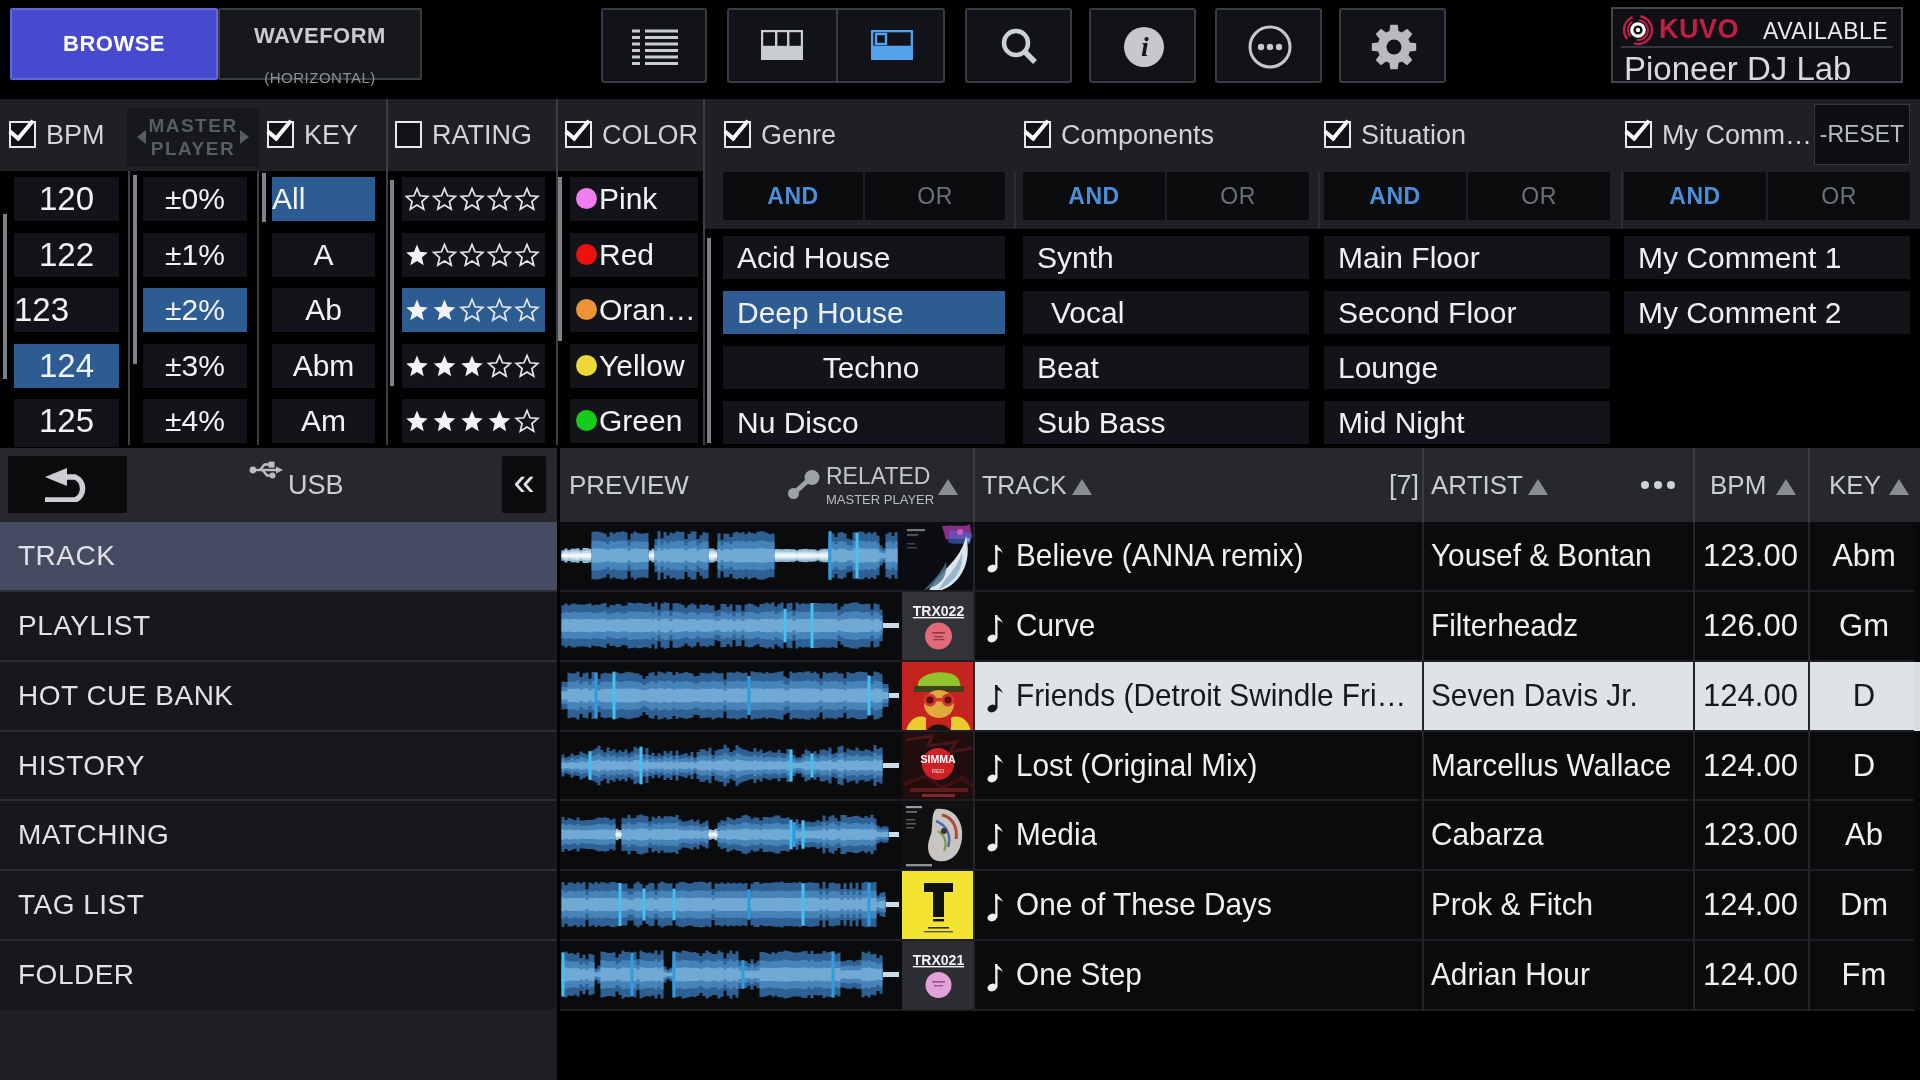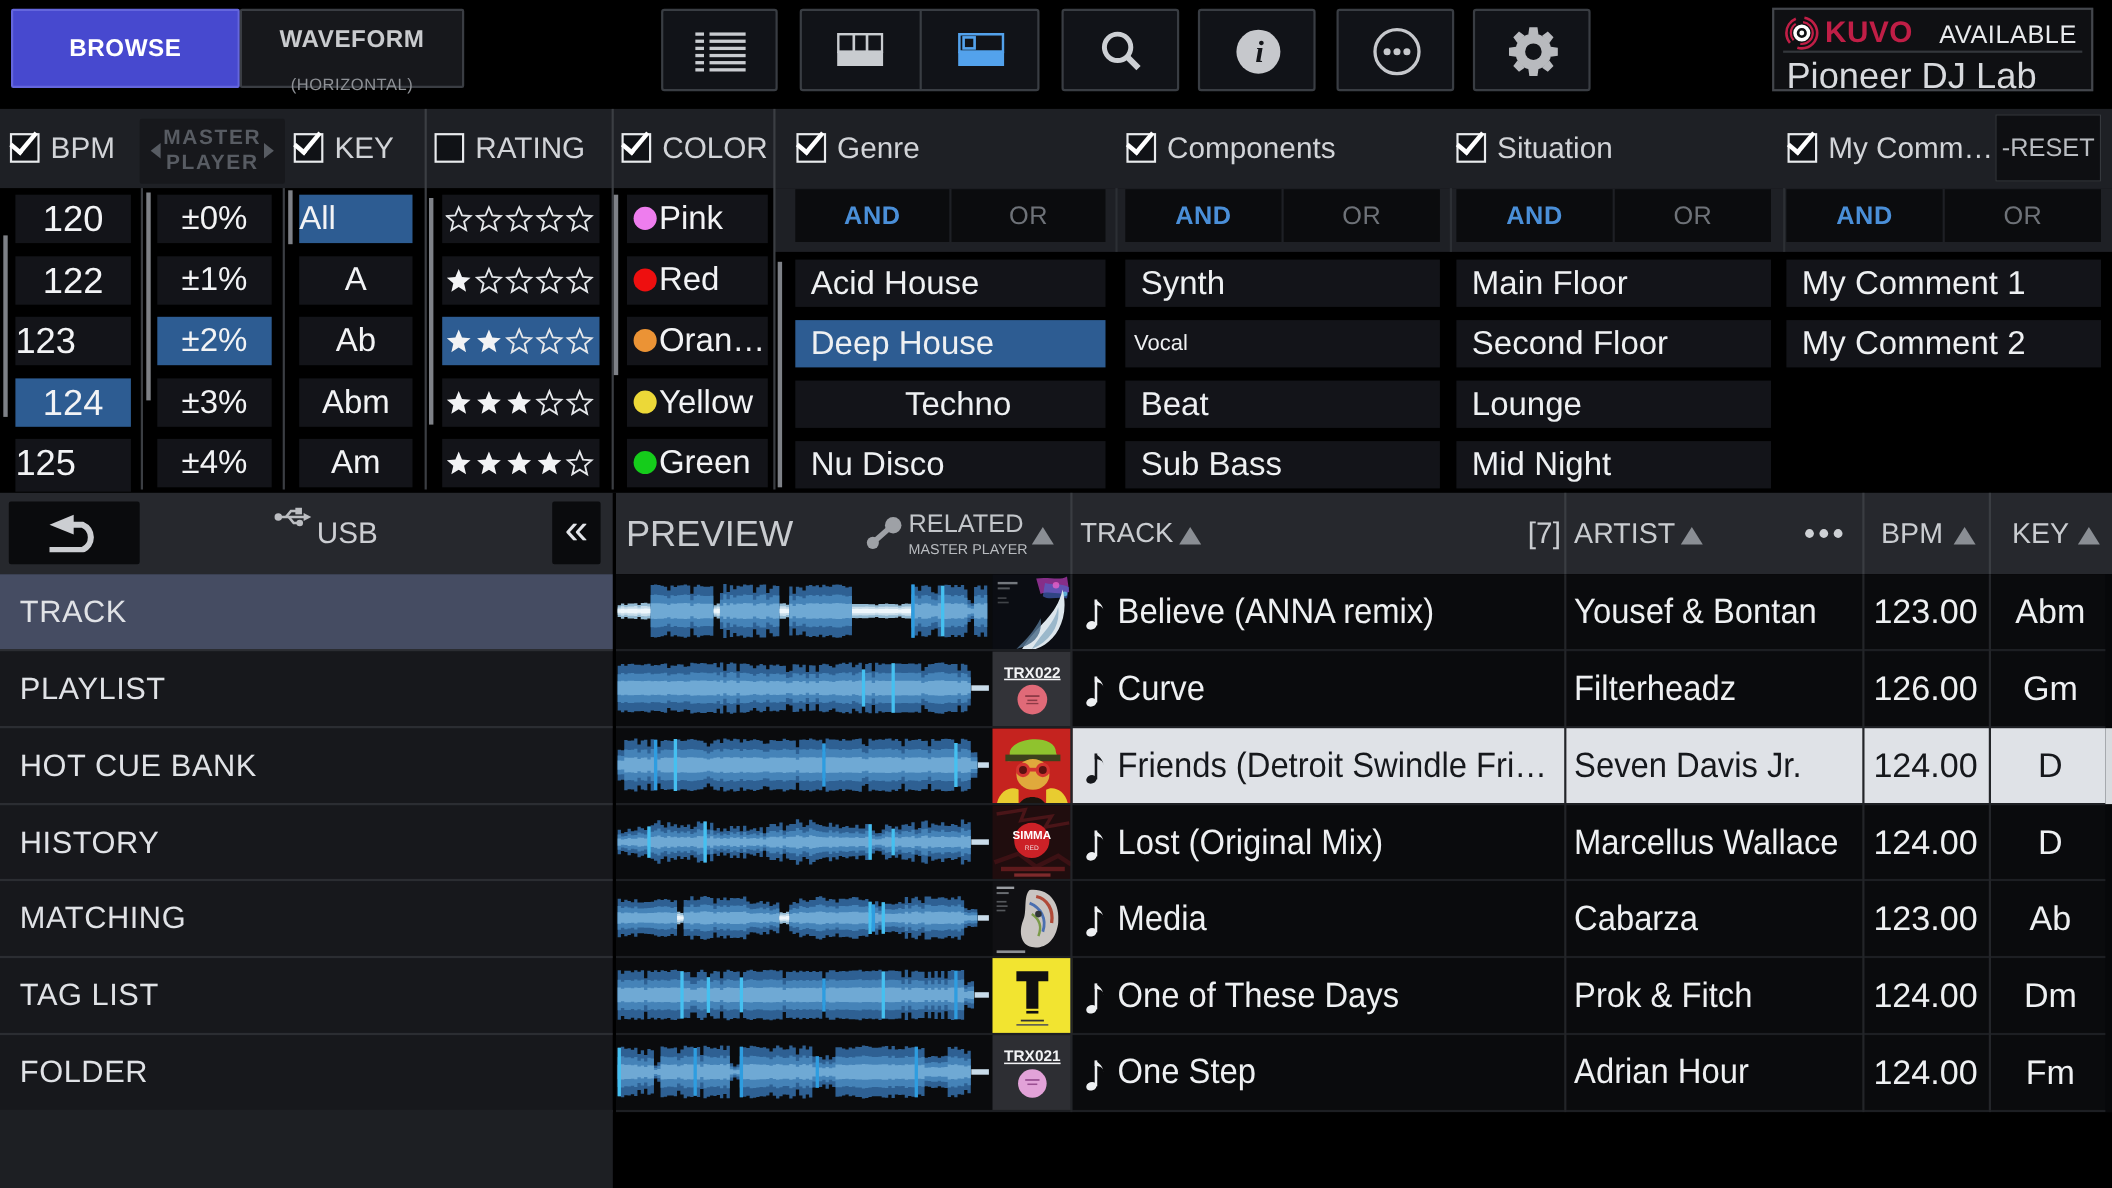--- a/index.html
+++ b/index.html
@@ -104,21 +104,21 @@
     <div style="position:absolute;left:10px;top:22px;width:0;height:0;border-top:7px solid transparent;border-bottom:7px solid transparent;border-right:9px solid #585c63;"></div>
     <div style="position:absolute;right:10px;top:22px;width:0;height:0;border-top:7px solid transparent;border-bottom:7px solid transparent;border-left:9px solid #585c63;"></div>
     <div style="position:absolute;left:0;top:7px;width:100%;text-align:center;font-size:19px;font-weight:bold;color:#585c63;letter-spacing:1.5px;">MASTER</div>
     <div style="position:absolute;left:0;top:30px;width:100%;text-align:center;font-size:19px;font-weight:bold;color:#585c63;letter-spacing:1.5px;">PLAYER</div>
   </div>
 <div style="position:absolute;left:1814px;top:104px;width:96px;height:61px;background:#0e0f12;border:1px solid #35383d;font-size:23px;color:#b9bcc1;text-align:center;line-height:59px;white-space:nowrap;">-RESET</div>
 <div style="position:absolute;left:14px;top:177px;width:105px;height:44px;background:#131419;font-size:33px;color:#f2f3f5;text-align:center;line-height:44px;">120</div>
 <div style="position:absolute;left:14px;top:232.5px;width:105px;height:44px;background:#131419;font-size:33px;color:#f2f3f5;text-align:center;line-height:44px;">122</div>
 <div style="position:absolute;left:14px;top:288px;width:105px;height:44px;background:#131419;font-size:33px;color:#f2f3f5;text-align:left;line-height:44px;">123</div>
 <div style="position:absolute;left:14px;top:343.5px;width:105px;height:44px;background:#2d5c92;font-size:33px;color:#f2f3f5;text-align:center;line-height:44px;">124</div>
-<div style="position:absolute;left:14px;top:399px;width:105px;height:48px;background:#131419;font-size:33px;color:#f2f3f5;text-align:left;line-height:44px;">125</div>
+<div style="position:absolute;left:14px;top:399px;width:105px;height:48px;background:#131419;font-size:33px;color:#f2f3f5;text-align:center;line-height:44px;">125</div>
 <div style="position:absolute;left:143px;top:177px;width:104px;height:44px;background:#131419;font-size:30px;color:#f2f3f5;text-align:center;line-height:44px;">±0%</div>
 <div style="position:absolute;left:143px;top:232.5px;width:104px;height:44px;background:#131419;font-size:30px;color:#f2f3f5;text-align:center;line-height:44px;">±1%</div>
 <div style="position:absolute;left:143px;top:288px;width:104px;height:44px;background:#2d5c92;font-size:30px;color:#f2f3f5;text-align:center;line-height:44px;">±2%</div>
 <div style="position:absolute;left:143px;top:343.5px;width:104px;height:44px;background:#131419;font-size:30px;color:#f2f3f5;text-align:center;line-height:44px;">±3%</div>
 <div style="position:absolute;left:143px;top:399px;width:104px;height:44px;background:#131419;font-size:30px;color:#f2f3f5;text-align:center;line-height:44px;">±4%</div>
 <div style="position:absolute;left:272px;top:177px;width:103px;height:44px;background:#2d5c92;font-size:30px;color:#f2f3f5;line-height:44px;">All</div>
 <div style="position:absolute;left:272px;top:232.5px;width:103px;height:44px;background:#131419;font-size:30px;color:#f2f3f5;text-align:center;line-height:44px;">A</div>
 <div style="position:absolute;left:272px;top:288px;width:103px;height:44px;background:#131419;font-size:30px;color:#f2f3f5;text-align:center;line-height:44px;">Ab</div>
 <div style="position:absolute;left:272px;top:343.5px;width:103px;height:44px;background:#131419;font-size:30px;color:#f2f3f5;text-align:center;line-height:44px;">Abm</div>
 <div style="position:absolute;left:272px;top:399px;width:103px;height:44px;background:#131419;font-size:30px;color:#f2f3f5;text-align:center;line-height:44px;">Am</div>
@@ -204,21 +204,21 @@
 <div style="position:absolute;left:1167px;top:171.5px;width:142px;height:48px;background:#0b0c0e;font-size:23px;color:#6e7278;text-align:center;line-height:48px;letter-spacing:0.5px;">OR</div>
 <div style="position:absolute;left:1324px;top:171.5px;width:142px;height:48px;background:#0b0c0e;font-size:23px;font-weight:bold;color:#4a8fd8;text-align:center;line-height:48px;letter-spacing:0.5px;">AND</div>
 <div style="position:absolute;left:1468px;top:171.5px;width:142px;height:48px;background:#0b0c0e;font-size:23px;color:#6e7278;text-align:center;line-height:48px;letter-spacing:0.5px;">OR</div>
 <div style="position:absolute;left:1624px;top:171.5px;width:142px;height:48px;background:#0b0c0e;font-size:23px;font-weight:bold;color:#4a8fd8;text-align:center;line-height:48px;letter-spacing:0.5px;">AND</div>
 <div style="position:absolute;left:1768px;top:171.5px;width:142px;height:48px;background:#0b0c0e;font-size:23px;color:#6e7278;text-align:center;line-height:48px;letter-spacing:0.5px;">OR</div>
 <div style="position:absolute;left:723px;top:236px;width:282px;height:43px;background:#131419;font-size:30px;color:#eef0f2;line-height:43px;padding-left:14px;">Acid House</div>
 <div style="position:absolute;left:723px;top:291px;width:282px;height:43px;background:#2d5c92;font-size:30px;color:#eef0f2;line-height:43px;padding-left:14px;">Deep House</div>
 <div style="position:absolute;left:723px;top:346px;width:282px;height:43px;background:#131419;font-size:30px;color:#eef0f2;line-height:43px;padding-left:14px;text-align:center;">Techno</div>
 <div style="position:absolute;left:723px;top:401px;width:282px;height:43px;background:#131419;font-size:30px;color:#eef0f2;line-height:43px;padding-left:14px;">Nu Disco</div>
 <div style="position:absolute;left:1023px;top:236px;width:286px;height:43px;background:#131419;font-size:30px;color:#eef0f2;line-height:43px;padding-left:14px;">Synth</div>
-<div style="position:absolute;left:1023px;top:291px;width:286px;height:43px;background:#131419;font-size:20px;color:#eef0f2;line-height:43px;padding-left:8px;">Vocal</div>
+<div style="position:absolute;left:1023px;top:291px;width:286px;height:43px;background:#131419;font-size:30px;color:#eef0f2;line-height:43px;padding-left:28px;">Vocal</div>
 <div style="position:absolute;left:1023px;top:346px;width:286px;height:43px;background:#131419;font-size:30px;color:#eef0f2;line-height:43px;padding-left:14px;">Beat</div>
 <div style="position:absolute;left:1023px;top:401px;width:286px;height:43px;background:#131419;font-size:30px;color:#eef0f2;line-height:43px;padding-left:14px;">Sub Bass</div>
 <div style="position:absolute;left:1324px;top:236px;width:286px;height:43px;background:#131419;font-size:30px;color:#eef0f2;line-height:43px;padding-left:14px;">Main Floor</div>
 <div style="position:absolute;left:1324px;top:291px;width:286px;height:43px;background:#131419;font-size:30px;color:#eef0f2;line-height:43px;padding-left:14px;">Second Floor</div>
 <div style="position:absolute;left:1324px;top:346px;width:286px;height:43px;background:#131419;font-size:30px;color:#eef0f2;line-height:43px;padding-left:14px;">Lounge</div>
 <div style="position:absolute;left:1324px;top:401px;width:286px;height:43px;background:#131419;font-size:30px;color:#eef0f2;line-height:43px;padding-left:14px;">Mid Night</div>
 <div style="position:absolute;left:1624px;top:236px;width:286px;height:43px;background:#131419;font-size:30px;color:#eef0f2;line-height:43px;padding-left:14px;">My Comment 1</div>
 <div style="position:absolute;left:1624px;top:291px;width:286px;height:43px;background:#131419;font-size:30px;color:#eef0f2;line-height:43px;padding-left:14px;">My Comment 2</div>
 <div style="position:absolute;left:0px;top:448px;width:1920px;height:74px;background:#26282d;"></div>
 <div style="position:absolute;left:8px;top:456px;width:119px;height:57px;background:#0a0b0d;border-radius:2px;">
@@ -232,21 +232,21 @@
       <line x1="6" y1="12" x2="28" y2="12" stroke="#bcbec2" stroke-width="2.4"></line>
       <path d="M34 12 L27 8.4 V15.6 Z" fill="#bcbec2"></path>
       <path d="M11 12 L15.5 6.5 H21" stroke="#bcbec2" stroke-width="2.4" fill="none"></path>
       <rect x="19.5" y="3.6" width="6" height="6" fill="#bcbec2"></rect>
       <path d="M13.5 12 L18 17.5 H23" stroke="#bcbec2" stroke-width="2.4" fill="none"></path>
       <circle cx="23.5" cy="17.5" r="3" fill="#bcbec2"></circle>
     </svg></div>
 <div style="position:absolute;left:288px;top:448px;width:100px;height:74px;font-size:27px;color:#ccced2;line-height:74px;">USB</div>
 <div style="position:absolute;left:502px;top:456px;width:44px;height:57px;background:#0a0b0d;border-radius:2px;font-size:38px;color:#e2e4e8;text-align:center;line-height:52px;">«</div>
 <div style="position:absolute;left:557px;top:448px;width:3px;height:632px;background:#000;"></div>
-<div style="position:absolute;left:569px;top:448px;width:200px;height:54px;font-size:33px;color:#c9ccd0;line-height:74px;">PREVIEW</div>
+<div style="position:absolute;left:569px;top:448px;width:200px;height:54px;font-size:26px;color:#c9ccd0;line-height:74px;">PREVIEW</div>
 <div style="position:absolute;left:787px;top:470px;width:34px;height:30px;"><svg width="34" height="30" viewBox="0 0 34 30">
       <line x1="7" y1="23" x2="24" y2="8" stroke="#9ea1a6" stroke-width="5"></line>
       <circle cx="6.5" cy="23.5" r="5.5" fill="#9ea1a6"></circle>
       <circle cx="25" cy="7.5" r="7.5" fill="#9ea1a6"></circle>
     </svg></div>
 <div style="position:absolute;left:826px;top:463px;width:140px;height:26px;font-size:23px;color:#c3c6ca;line-height:26px;">RELATED</div>
 <div style="position:absolute;left:826px;top:492px;width:140px;height:16px;font-size:13px;color:#b9bcc0;line-height:16px;">MASTER PLAYER</div>
 <div style="position:absolute;left:938px;top:479px;width:0px;height:0px;width:0;height:0;border-left:10px solid transparent;border-right:10px solid transparent;border-bottom:16px solid #8a8e94;"></div>
 <div style="position:absolute;left:982px;top:448px;width:150px;height:74px;font-size:25px;color:#c9ccd0;line-height:74px;">TRACK</div>
 <div style="position:absolute;left:1072px;top:479px;width:0px;height:0px;width:0;height:0;border-left:10px solid transparent;border-right:10px solid transparent;border-bottom:16px solid #8a8e94;"></div>

